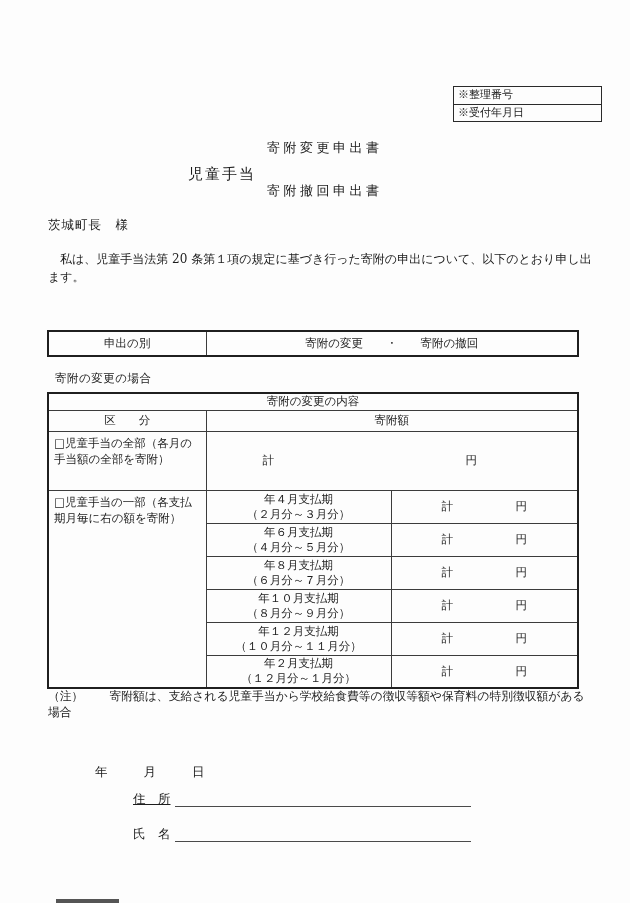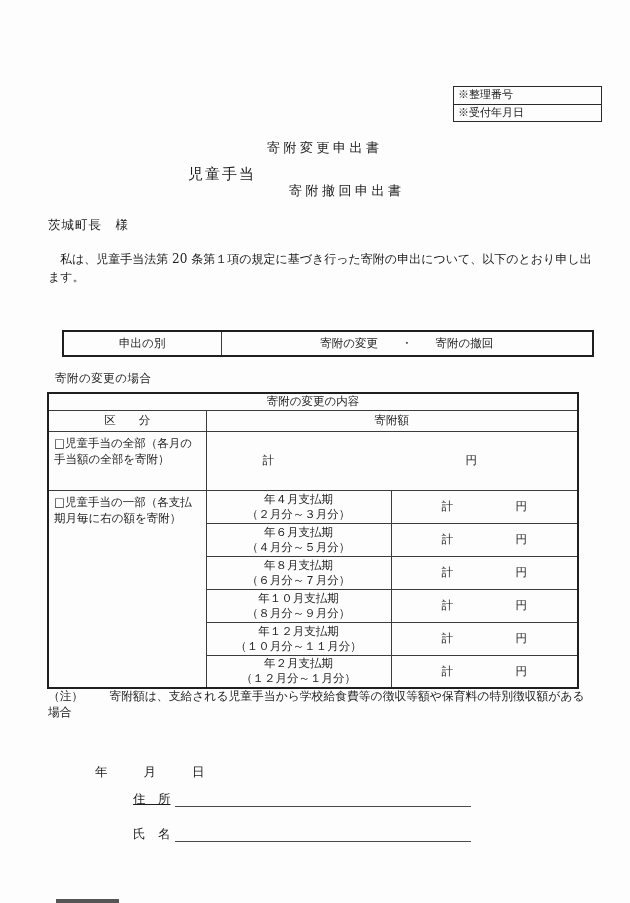--- a/index.html
+++ b/index.html
@@ -15,31 +15,31 @@
   .abs { position:absolute; }
 
   .form-number { left:48px; top:57px; font-size:11.5px; letter-spacing:0.5px; }
 
   .stamp-box { left:453px; top:86px; width:149px; border:1.5px solid #2a2a2a; }
   .stamp-row { height:17px; line-height:16px; font-size:11px; padding-left:4px; }
   .stamp-row + .stamp-row { border-top:1px solid #2a2a2a; }
 
   .title-line1 { left:267px; top:139px; font-size:13px; letter-spacing:3.5px; }
   .title-category { left:188px; top:165px; font-size:15px; letter-spacing:2px;text-align:center; }
-  .title-line2 { left:267px; top:182px; font-size:13px; letter-spacing:3.5px;margin-left:22px; }
+  .title-line2 { left:267px; top:182px; font-size:13px; letter-spacing:3.5px; }
 
   .addressee { left:48px; top:217px; font-size:12.5px; letter-spacing:1px; }
 
   .body-par { left:48px; top:250px; width:546px; font-size:12px; line-height:18px;
               text-indent:12px; text-align:left; word-break:break-all; }
 
   table { border-collapse:collapse; table-layout:fixed; }
   td { border:1px solid #3c3c3c; font-size:11.5px; }
 
-  .type-table { left:62px; top:330px; }
+  .type-table { left:47px; top:330px; }
   .type-table table { width:530px; border:2px solid #1f1f1f; }
   .type-table tr { height:25px; }
   .type-table td { text-align:center; vertical-align:middle; }
 
   .change-caption { left:55px; top:371px; font-size:11.5px; letter-spacing:0.5px; }
 
   .main-table { left:47px; top:392px; }
   .main-table table { width:530px; border:2px solid #1f1f1f; }
   .r-head1 { height:17px; }
   .r-head2 { height:21px; }

